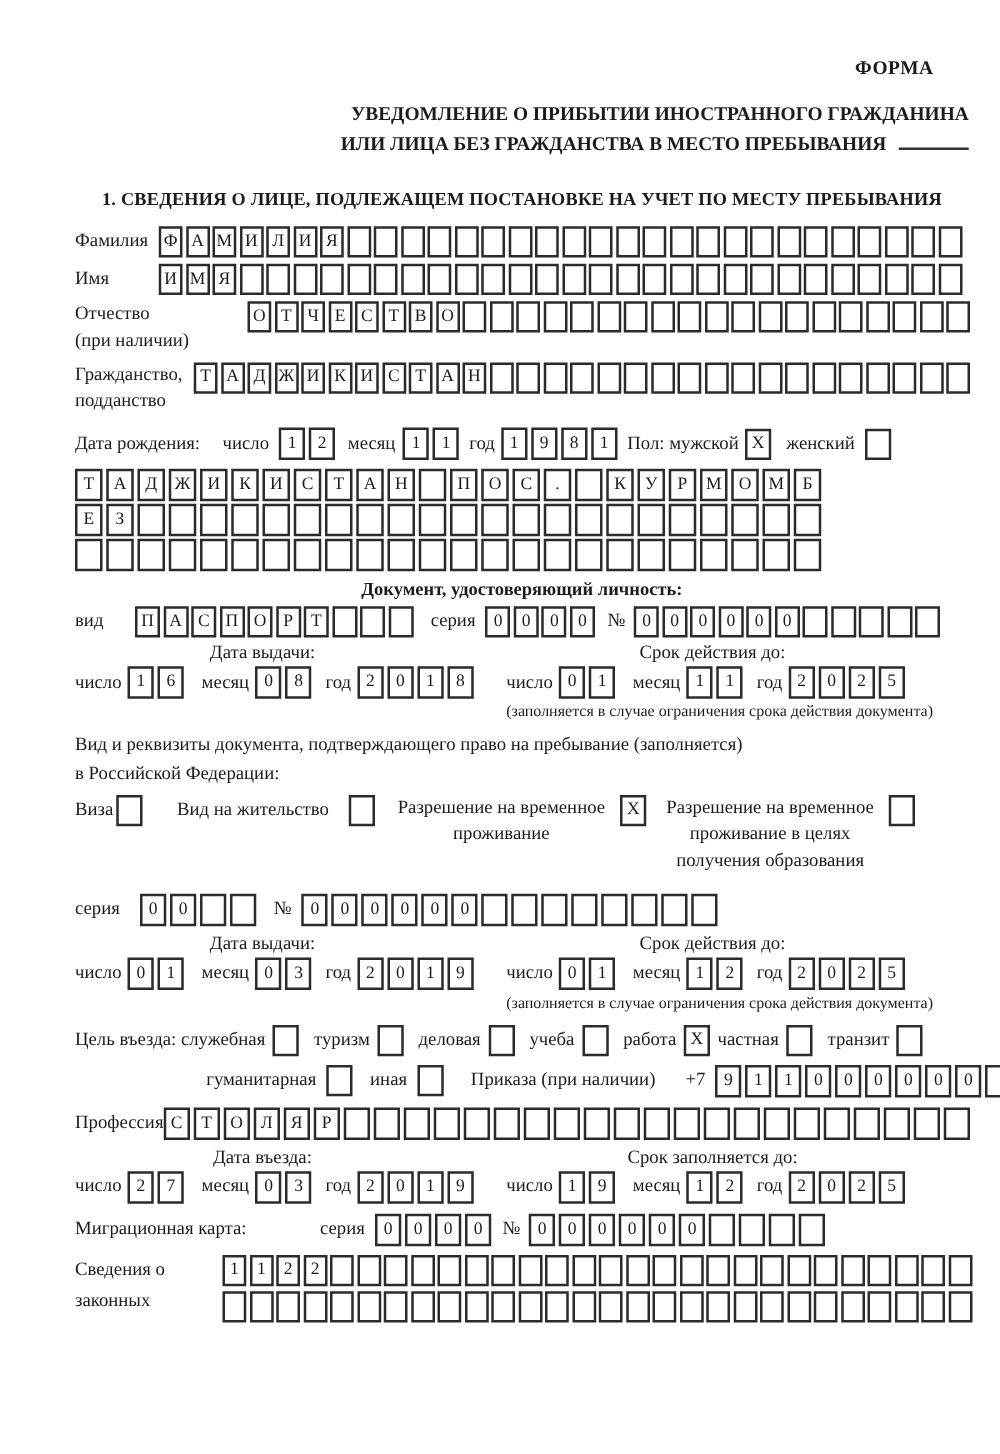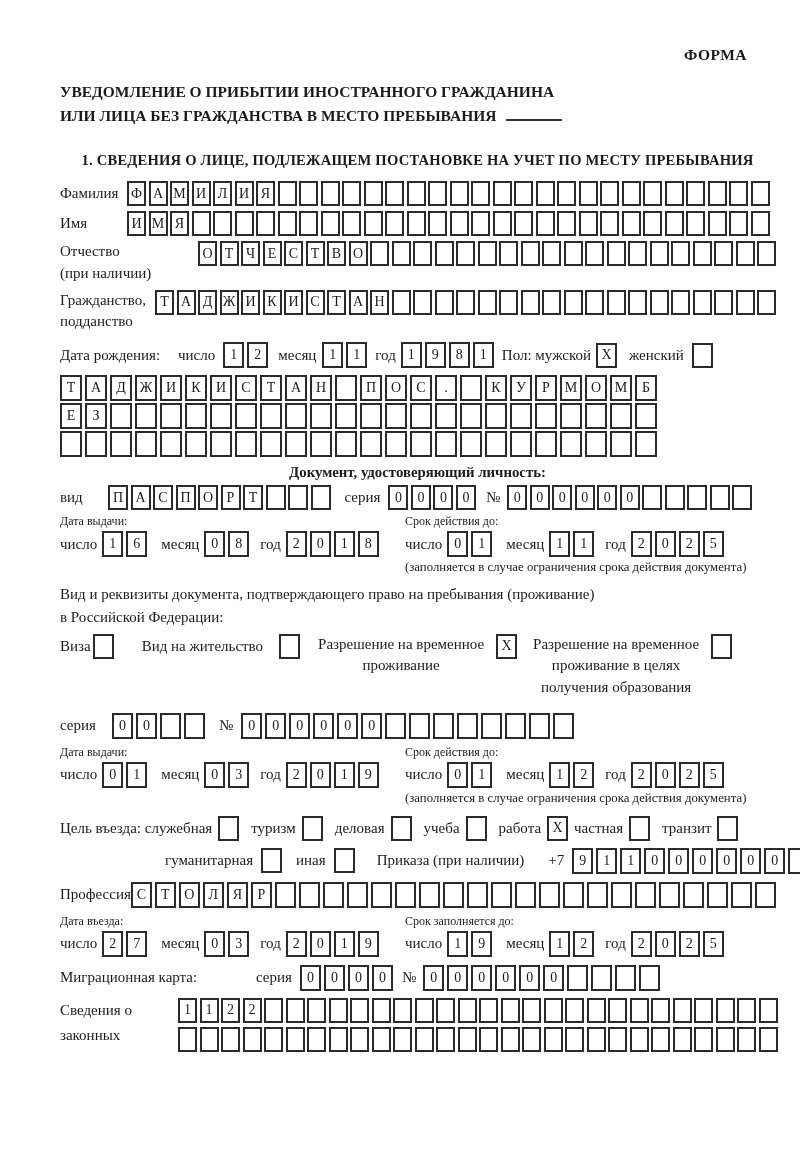--- a/index.html
+++ b/index.html
@@ -10,21 +10,21 @@
     color:#1b1b1b;
   }
   .page { width:800px; min-height:1163px; padding:30px 25px 20px 60px; overflow:hidden; }
 
   
   .law-ref { width:192px; margin-left:auto; margin-right:8px; font-size:14.5px; line-height:1.32; }
   .law-ref .grp2 { margin-top:5px; }
   .form-label { text-align:right; padding-right:28px; font-weight:bold; font-size:15.5px; margin-top:16px; letter-spacing:.5px; }
 
   
-  .title { text-align:left; font-weight:bold; font-size:15.5px; line-height:1.55; margin-top:16px; }
+  .title { text-align:right; font-weight:bold; font-size:15.5px; line-height:1.55; margin-top:16px; }
   .blank-line { display:inline-block; width:56px; border-bottom:2px solid #333; height:14px; margin-left:10px; }
   .section-head { text-align:center; font-weight:bold; font-size:14.6px; margin-top:24px; margin-bottom:12px; letter-spacing:.2px; }
 
   
   .frow { display:flex; align-items:flex-start; margin-top:5px; }
   .lbl { font-size:15px; line-height:25px; white-space:nowrap; }
   .lbl2 { font-size:15px; line-height:1.45; }
   .cellrow { display:inline-flex; gap:2.5px; flex:none; }
   .cell {
     width:19px; height:25px; flex:none;
@@ -40,21 +40,21 @@
   .lblcol { flex:none; }
   .boxcol { display:flex; flex-direction:column; gap:2px; }
 
   .center-bold { text-align:center; font-weight:bold; font-size:14.8px; margin-top:7px; }
 
   
   .dategrp { display:flex; margin-top:4px; }
   .dg-col { }
   .dg-left { width:345px; }
   .dg-right { flex:1; }
-  .dg-head { font-size:12px; width:300px; }
+  .dg-head { font-size:15px; text-align:center; width:300px; }
   .dg-right .dg-head { width:330px; }
   .dmy { display:flex; align-items:center; margin-top:2px; }
   .dmy .lbl { margin-right:5px; }
   .dmy .cellrow { margin-right:8px; }
   .dg-note { font-size:12.8px; margin-top:3px; white-space:nowrap; }
 
   .plain-par { font-size:15px; line-height:1.55; margin-top:8px; }
 
   
   .permit-row { display:flex; align-items:flex-start; margin-top:4px; }
@@ -421,21 +421,21 @@
             <span class="cell">0</span>
             <span class="cell">2</span>
             <span class="cell">5</span>
           </span>
       </div>
       <div class="dg-note">(заполняется в случае ограничения срока действия документа)</div>
     </div>
   </div>
 
   <div class="plain-par">
-    <div>Вид и реквизиты документа, подтверждающего право на пребывания (проживание)</div>
+    <div>Вид и реквизиты документа, подтверждающего право на пребывание (заполняется)</div>
     <div>в Российской Федерации:</div>
   </div>
 
   <div class="permit-row">
     <span class="lbl">Виза</span>
     <span class="cellrow cb" style="margin-left:2px">
         <span class="cell"></span>
       </span>
     <span class="lbl" style="margin-left:28px">Вид на жительство</span>
     <span class="cellrow cb" style="margin-left:16px">

